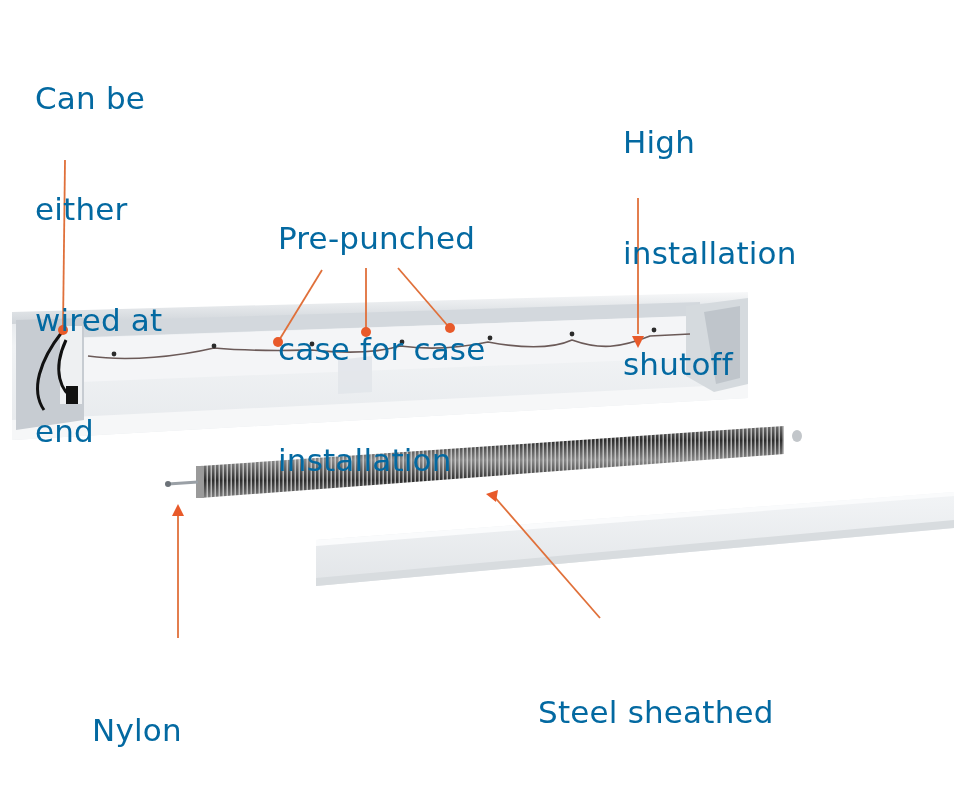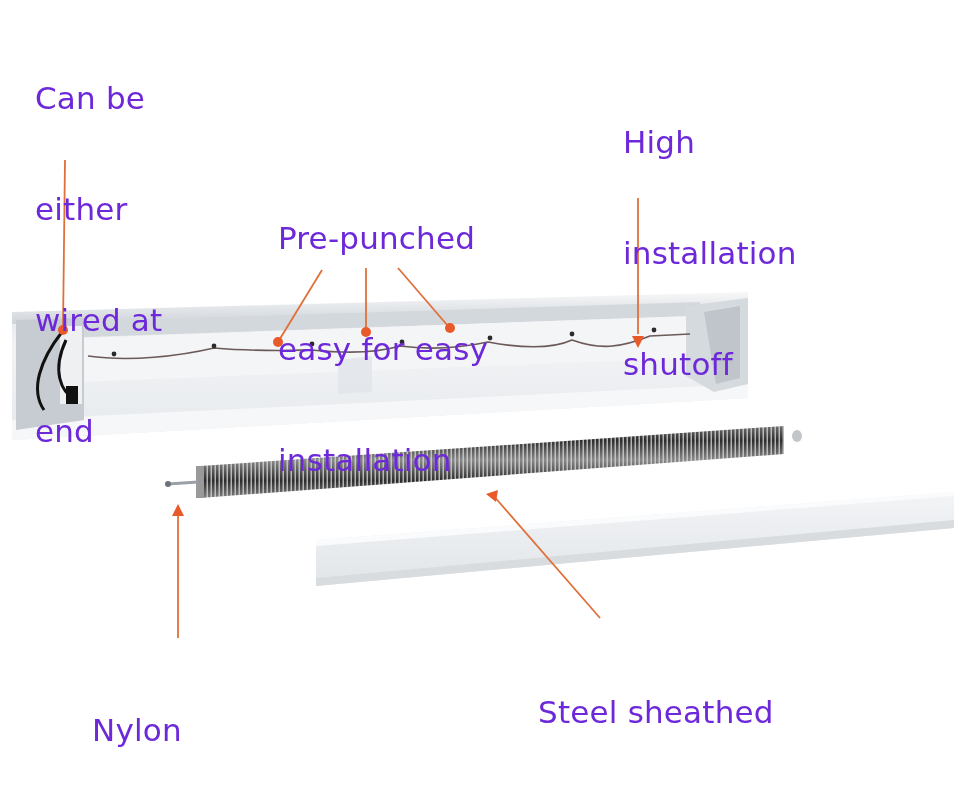--- a/index.html
+++ b/index.html
@@ -2,21 +2,21 @@
 <html><head>
   <meta charset="utf-8">
   <style>
     html, body { margin: 0; padding: 0; }
     body {
       width: 964px; height: 792px; background: #ffffff; position: relative; overflow: hidden;
       font-family: "DejaVu Sans", sans-serif;
     }
     .label {
       position: absolute;
-      color: #6d28d9;
+      color: #0369a1;
       font-size: 31px;
       line-height: 37px;
       letter-spacing: 0.2px;
       white-space: pre;
     }
     .label span { display: block; }
     #diagram { position: absolute; left: 0; top: 0; width: 964px; height: 792px; }
   </style>
 </head>
 <body>
@@ -123,21 +123,21 @@
 
 <div class="label" style="left:35px; top:6px;">
   <span>Can be</span>
   <span>either</span>
   <span>wired at</span>
   <span>end</span>
 </div>
 
 <div class="label" style="left:278px; top:146px;">
   <span>Pre-punched</span>
-  <span>easy for easy</span>
+  <span>case for case</span>
   <span>installation</span>
 </div>
 
 <div class="label" style="left:623px; top:50px;">
   <span>High</span>
   <span>installation</span>
   <span>shutoff</span>
 </div>
 
 <div class="label" style="left:92px; top:638px;">

